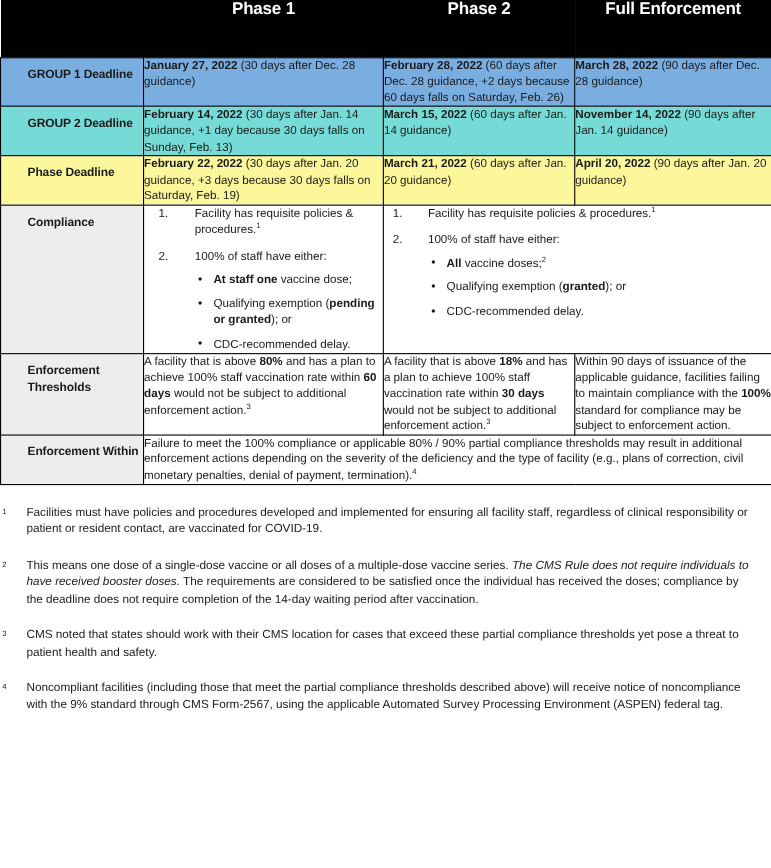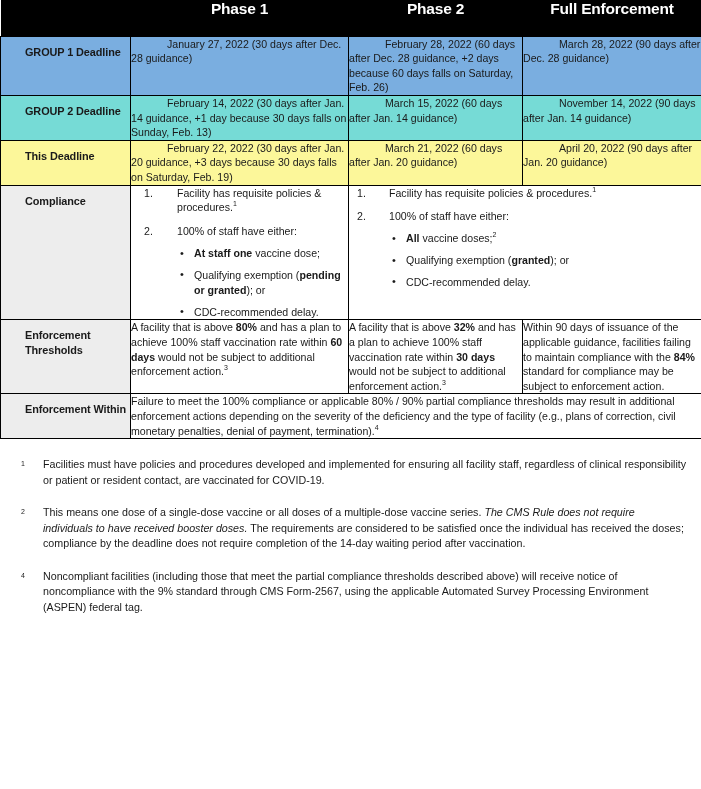--- a/index.html
+++ b/index.html
@@ -28,21 +28,21 @@
     padding: 0;
   }
 
   
   .col-label   { width: 130px; }
   .col-phase1  { width: 218px; }
   .col-phase2  { width: 174px; }
   .col-full    { width: 179px; }
 
   
-  .hdr-row { background: #000000; height: 36px; }
+  .hdr-row { background: #000000; height: 52px; }
   .hdr-cell {
     color: #ffffff;
     font-size: 15.5px;
     font-weight: bold;
     letter-spacing: -0.2px;
     padding: 8px 0 7px 8px;
     background: #000000;
     border: none;
   }
   .hdr-cell.blank { background: #000000; }
@@ -67,21 +67,21 @@
   .row-g1 .cell { background: #7AAEE0; }
   .row-g2 .cell { background: #76DBD6; }
   .row-tx .cell { background: #FCF79A; }
   .row-compliance .cell.label,
   .row-thresholds .cell.label,
   .row-action .cell.label { background: #EDEDED; }
   .row-compliance .cell.body,
   .row-thresholds .cell.body,
   .row-action .cell.body { background: #FFFFFF; }
 
-  .date-strong { font-weight: normal; margin-left: 36px; }
+  .date-strong { font-weight: bold; }
 
   
   .num-list {
     list-style: none;
     margin: 0;
     padding: 0;
   }
   .num-list > li {
     position: relative;
     padding-left: 46px;
@@ -122,21 +122,21 @@
     font-size: 7px;
     vertical-align: super;
     line-height: 0;
   }
 
   b, strong { font-weight: bold; }
 
   
   .footnotes {
     margin-top: 18px;
-    padding: 0 14px 0 21px;
+    padding: 0 14px 0 2px;
   }
   .fn {
     display: flex;
     margin-bottom: 17px;
   }
   .fn-num {
     width: 22px;
     flex: 0 0 22px;
     font-size: 7px;
     padding-top: 3px;
@@ -188,21 +188,21 @@
     </td>
     <td class="cell">
       <p><span class="date-strong">March 15, 2022</span><span> (60 days after Jan. 14 guidance)</span></p>
     </td>
     <td class="cell">
       <p><span class="date-strong">November 14, 2022</span><span> (90 days after Jan. 14 guidance)</span></p>
     </td>
   </tr>
 
   <tr class="row-tx">
-    <td class="cell label">This Deadline</td>
+    <td class="cell label">Phase Deadline</td>
     <td class="cell">
       <p><span class="date-strong">February 22, 2022</span><span> (30 days after Jan. 20 guidance, +3 days because 30 days falls on Saturday, Feb. 19)</span></p>
     </td>
     <td class="cell">
       <p><span class="date-strong">March 21, 2022</span><span> (60 days after Jan. 20 guidance)</span></p>
     </td>
     <td class="cell">
       <p><span class="date-strong">April 20, 2022</span><span> (90 days after Jan. 20 guidance)</span></p>
     </td>
   </tr>
@@ -240,24 +240,24 @@
       </ul>
     </td>
   </tr>
 
   <tr class="row-thresholds">
     <td class="cell label">Enforcement Thresholds</td>
     <td class="cell body">
       <p><span>A facility that is above </span><b>80%</b><span> and has a plan to achieve 100% staff vaccination rate within </span><b>60 days</b><span> would not be subject to additional enforcement action.</span><sup>3</sup></p>
     </td>
     <td class="cell body">
-      <p><span>A facility that is above </span><b>32%</b><span> and has a plan to achieve 100% staff vaccination rate within </span><b>30 days</b><span> would not be subject to additional enforcement action.</span><sup>3</sup></p>
-    </td>
-    <td class="cell body">
-      <p><span>Within 90 days of issuance of the applicable guidance, facilities failing to maintain compliance with the </span><b>84%</b><span> standard for compliance may be subject to enforcement action.</span></p>
+      <p><span>A facility that is above </span><b>18%</b><span> and has a plan to achieve 100% staff vaccination rate within </span><b>30 days</b><span> would not be subject to additional enforcement action.</span><sup>3</sup></p>
+    </td>
+    <td class="cell body">
+      <p><span>Within 90 days of issuance of the applicable guidance, facilities failing to maintain compliance with the </span><b>100%</b><span> standard for compliance may be subject to enforcement action.</span></p>
     </td>
   </tr>
 
   <tr class="row-action">
     <td class="cell label">Enforcement Within</td>
     <td class="cell body" colspan="3">
       <p><span>Failure to meet the 100% compliance or applicable 80% / 90% partial compliance thresholds may result in additional enforcement actions depending on the severity of the deficiency and the type of facility (e.g., plans of correction, civil monetary penalties, denial of payment, termination).</span><sup>4</sup></p>
     </td>
   </tr>
 </tbody>
@@ -268,19 +268,23 @@
   <div class="fn">
     <div class="fn-num">1</div>
     <div class="fn-text"><span>Facilities must have policies and procedures developed and implemented for ensuring all facility staff, regardless of clinical responsibility or patient or resident contact, are vaccinated for COVID-19.</span></div>
   </div>
 
   <div class="fn">
     <div class="fn-num">2</div>
     <div class="fn-text"><span>This means one dose of a single-dose vaccine or all doses of a multiple-dose vaccine series. </span><i>The CMS Rule does not require individuals to have received booster doses.</i><span> The requirements are considered to be satisfied once the individual has received the doses; compliance by the deadline does not require completion of the 14-day waiting period after vaccination.</span></div>
   </div>
 
+  <div class="fn">
+    <div class="fn-num">3</div>
+    <div class="fn-text"><span>CMS noted that states should work with their CMS location for cases that exceed these partial compliance thresholds yet pose a threat to patient health and safety.</span></div>
+  </div>
 
   <div class="fn">
     <div class="fn-num">4</div>
     <div class="fn-text"><span>Noncompliant facilities (including those that meet the partial compliance thresholds described above) will receive notice of noncompliance with the 9% standard through CMS Form-2567, using the applicable Automated Survey Processing Environment (ASPEN) federal tag.</span></div>
   </div>
 
 </div>
 
 </body></html>

